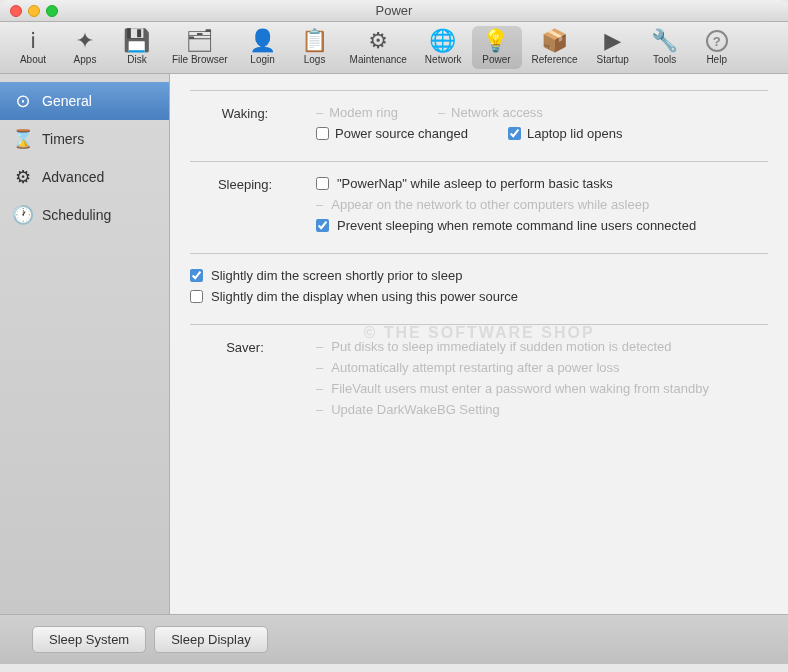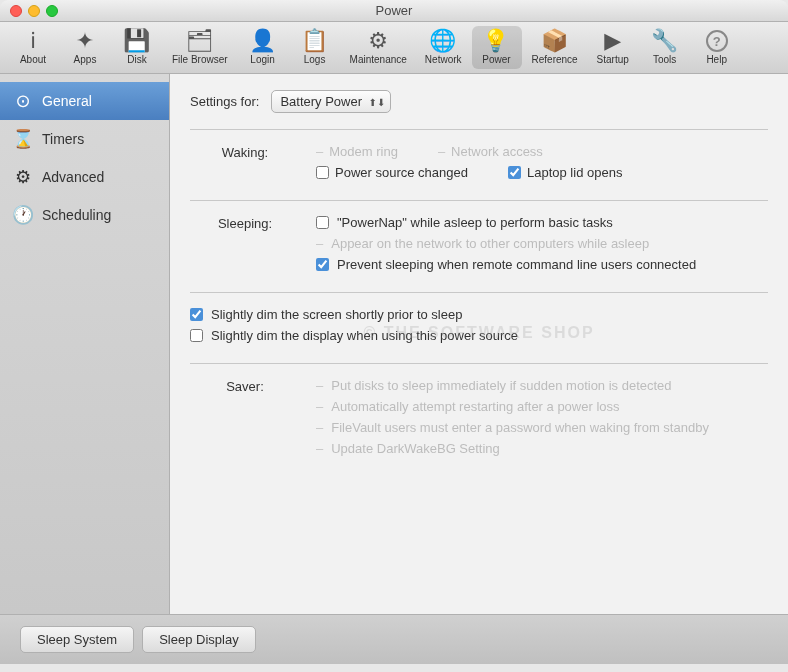--- a/index.html
+++ b/index.html
@@ -224,21 +224,21 @@
       text-transform: uppercase;
     }
 
     
     .bottom-bar {
       height: 50px;
       background: linear-gradient(to bottom, #d0d0d0, #c0c0c0);
       border-top: 1px solid #b0b0b0;
       display: flex;
       align-items: center;
-      padding: 0 20px;
+      padding: 0 32px;
       gap: 8px;
     }
     .bottom-btn {
       background: linear-gradient(to bottom, #f5f5f5, #dcdcdc);
       border: 1px solid #b0b0b0;
       border-radius: 5px;
       padding: 5px 16px;
       font-size: 13px;
       color: #333;
       cursor: pointer;
@@ -340,30 +340,20 @@
     <div class="sidebar-item">
       <span class="icon">🕐</span>
       <span>Scheduling</span>
     </div>
   </div>
 
   <div class="content" style="position: relative;">
 
     <div class="watermark">© THE SOFTWARE SHOP</div>
 
-    <div class="settings-for-row">
-      <span class="settings-label">Settings for:</span>
-      <div class="select-wrapper">
-        <select class="settings-select">
-          <option>Battery Power</option>
-          <option>Power Adapter</option>
-        </select>
-        <span class="select-arrow">⬆⬇</span>
-      </div>
-    </div>
 
     <div class="section">
       <div class="section-row">
         <span class="section-title">Waking:</span>
         <div class="section-content">
           <div class="two-cols">
             <div class="col-option option-row disabled">
               <span class="dash-disabled">–</span>
               <span class="option-label greyed">Modem ring</span>
             </div>

